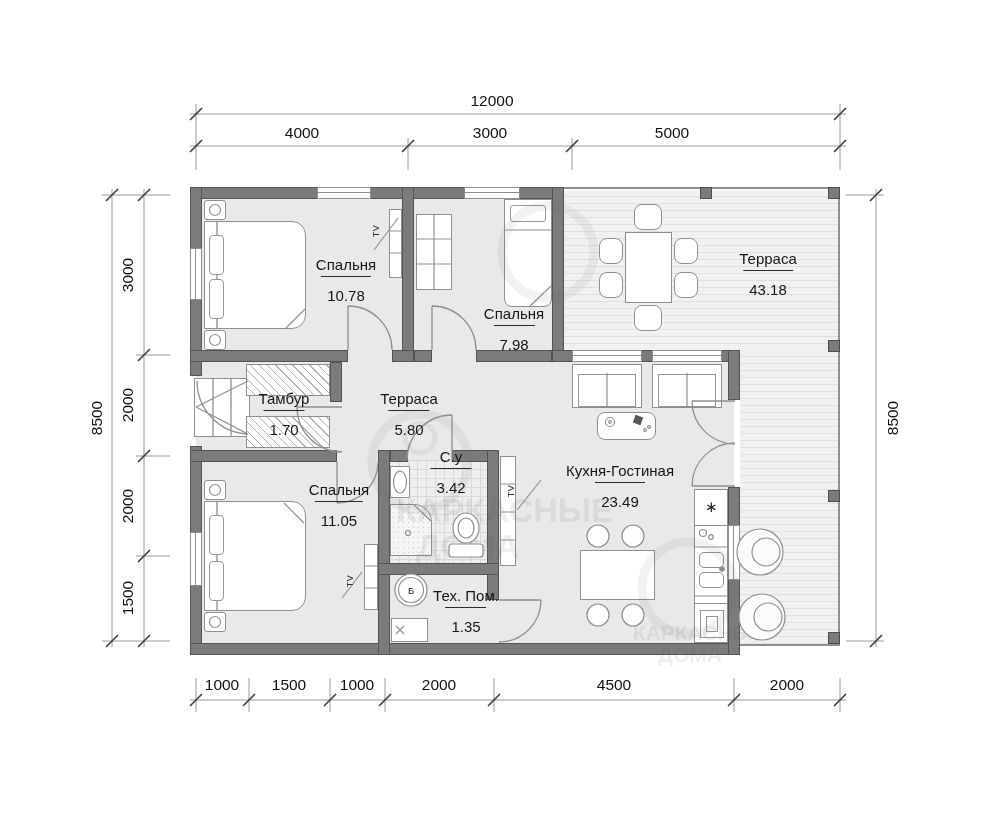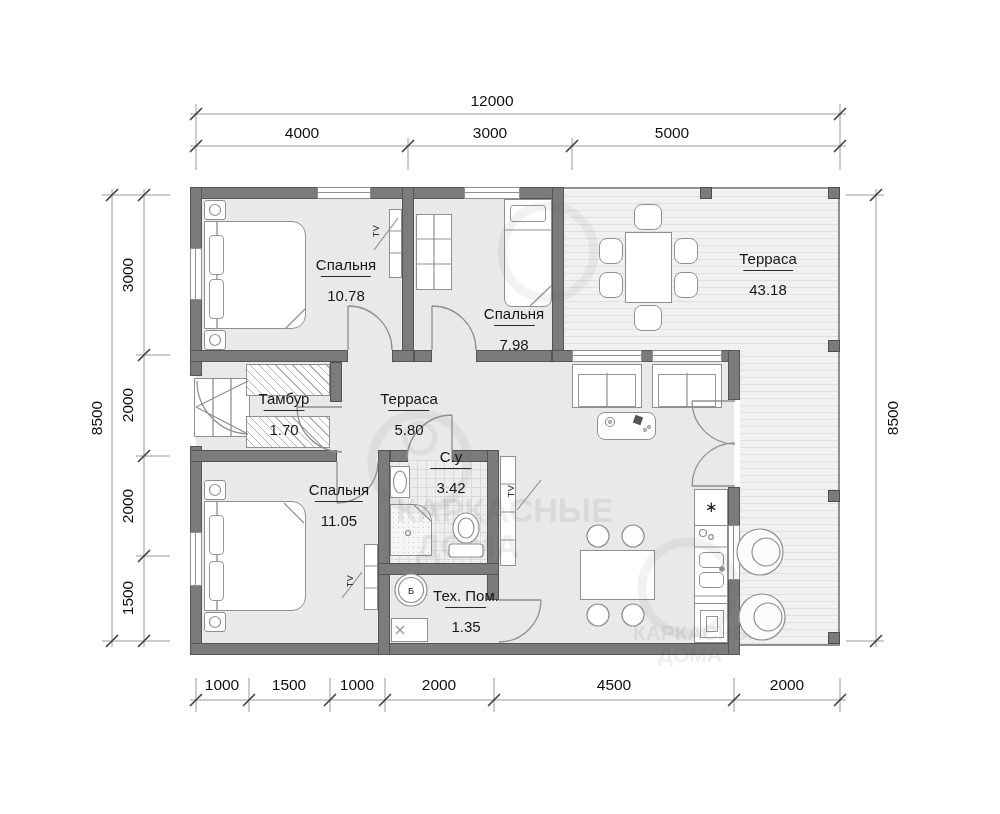--- a/index.html
+++ b/index.html
@@ -242,20 +242,24 @@
     <div><span class="ar">5.80</span></div>
   </div>
   <div class="room-label" style="left:339px;top:481px">
     <div class="nm">Спальня</div>
     <div><span class="ar">11.05</span></div>
   </div>
   <div class="room-label" style="left:451px;top:448px">
     <div class="nm">С.у</div>
     <div><span class="ar">3.42</span></div>
   </div>
+  <div class="room-label" style="left:620px;top:462px">
+    <div class="nm">Кухня-Гостиная</div>
+    <div><span class="ar">23.49</span></div>
+  </div>
   <div class="room-label" style="left:466px;top:587px">
     <div class="nm">Тех. Пом.</div>
     <div><span class="ar">1.35</span></div>
   </div>
 
   <div class="dim" style="left:492px;top:92px">12000</div>
   <div class="dim" style="left:302px;top:124px">4000</div>
   <div class="dim" style="left:490px;top:124px">3000</div>
   <div class="dim" style="left:672px;top:124px">5000</div>
   <div class="dim v" style="left:97px;top:418px">8500</div>

